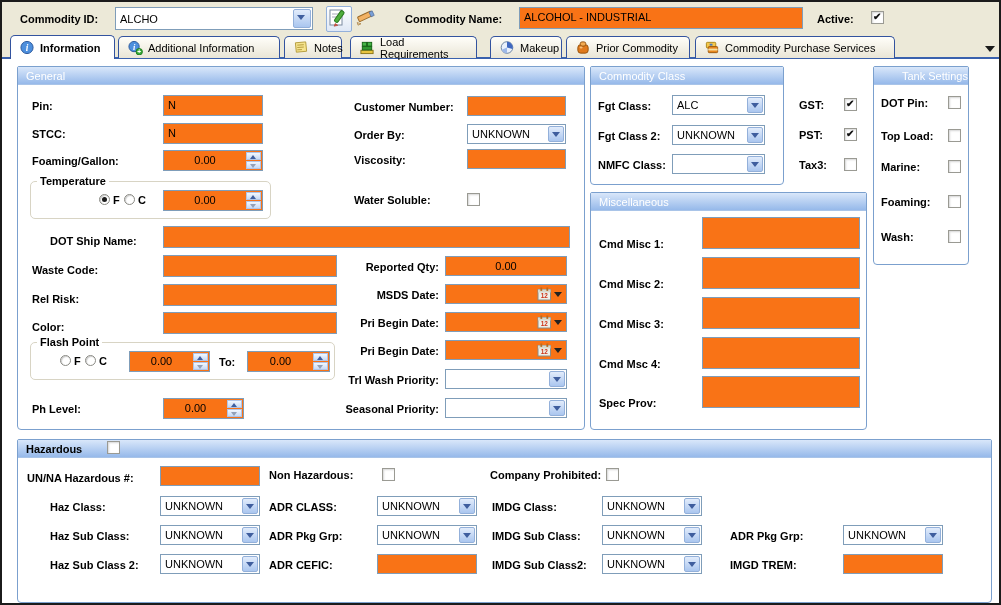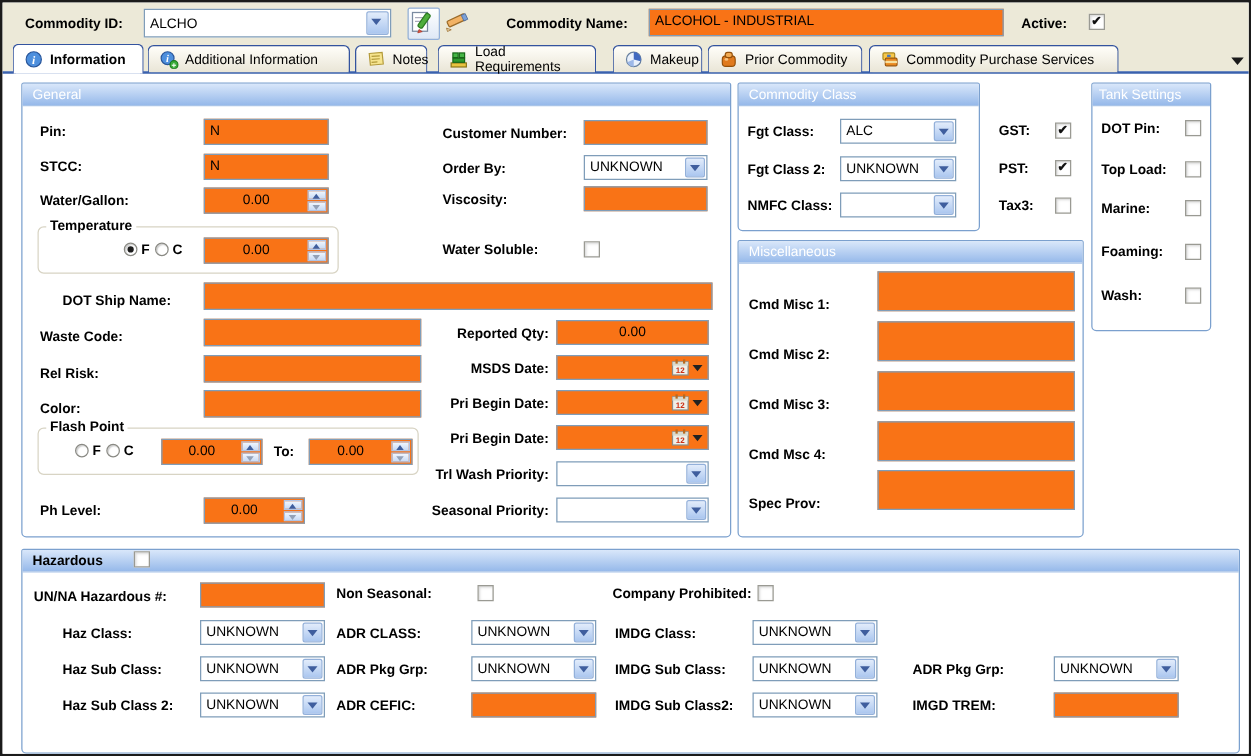--- a/index.html
+++ b/index.html
@@ -153,21 +153,21 @@
   </div>
   <div class="overflow-arrow"></div>
 
   <div class="gbox" style="left:15px;top:64px;width:568px;height:364px;">
     <div class="gbox-hd">General</div>
   </div>
   <div class="lbl" style="left:30px;top:98px;">Pin:</div>
   <div class="box txt" style="left:161px;top:93px;width:100px;height:21px;"><span>N</span></div>
   <div class="lbl" style="left:30px;top:126px;">STCC:</div>
   <div class="box txt" style="left:161px;top:121px;width:100px;height:21px;"><span>N</span></div>
-  <div class="lbl" style="left:30px;top:153px;">Water/Gallon:</div>
+  <div class="lbl" style="left:30px;top:153px;">Foaming/Gallon:</div>
   <div class="box" style="left:161px;top:148px;width:100px;height:21px;">
     <span class="spin-val">0.00</span>
     <span class="spin-btns">
         <span class="spin-up"></span>
         <span class="spin-dn"></span>
       </span>
   </div>
 
   <div class="inset" style="left:28px;top:179px;width:241px;height:38px;"></div>
   <div class="inset-lbl" style="left:35px;top:173px;">Temperature</div>
@@ -304,21 +304,21 @@
   </div>
 
   <div class="lbl" style="left:797px;top:97px;">GST:</div>
   <span class="cb checked" style="left:842px;top:96px;"></span>
   <div class="lbl" style="left:797px;top:127px;">PST:</div>
   <span class="cb checked" style="left:842px;top:126px;"></span>
   <div class="lbl" style="left:797px;top:157px;">Tax3:</div>
   <span class="cb" style="left:842px;top:156px;"></span>
 
   <div class="gbox" style="left:871px;top:64px;width:96px;height:199px;">
-    <div class="gbox-hd" style="padding-left:5px;">Tank Settings</div>
+    <div class="gbox-hd" style="padding-left:5px;text-align:right;">Tank Settings</div>
   </div>
   <div class="lbl" style="left:879px;top:95px;">DOT Pin:</div>
   <span class="cb" style="left:946px;top:94px;"></span>
   <div class="lbl" style="left:879px;top:128px;">Top Load:</div>
   <span class="cb" style="left:946px;top:127px;"></span>
   <div class="lbl" style="left:879px;top:159px;">Marine:</div>
   <span class="cb" style="left:946px;top:158px;"></span>
   <div class="lbl" style="left:879px;top:194px;">Foaming:</div>
   <span class="cb" style="left:946px;top:193px;"></span>
   <div class="lbl" style="left:879px;top:229px;">Wash:</div>
@@ -338,21 +338,21 @@
   <div class="lbl" style="left:597px;top:395px;">Spec Prov:</div>
   <div class="box txt" style="left:700px;top:374px;width:158px;height:32px;"><span></span></div>
 
   <div class="gbox" style="left:15px;top:437px;width:975px;height:164px;">
     <div class="gbox-hd dark"><span>Hazardous</span></div>
   </div>
   <span class="cb" style="left:105px;top:439px;"></span>
 
   <div class="lbl" style="left:25px;top:470px;">UN/NA Hazardous #:</div>
   <div class="box txt" style="left:158px;top:464px;width:100px;height:20px;"><span></span></div>
-  <div class="lbl" style="left:267px;top:467px;">Non Seasonal:</div>
+  <div class="lbl" style="left:267px;top:467px;">Non Hazardous:</div>
   <span class="cb" style="left:380px;top:466px;"></span>
   <div class="lbl" style="left:488px;top:467px;">Company Prohibited:</div>
   <span class="cb" style="left:604px;top:466px;"></span>
 
   <div class="lbl" style="left:48px;top:499px;">Haz Class:</div>
   <div class="dd" style="left:158px;top:494px;width:100px;height:20px;">
       <span class="dd-val">UNKNOWN</span>
       <span class="dd-btn"></span>
     </div>
   <div class="lbl" style="left:267px;top:499px;">ADR CLASS:</div>

